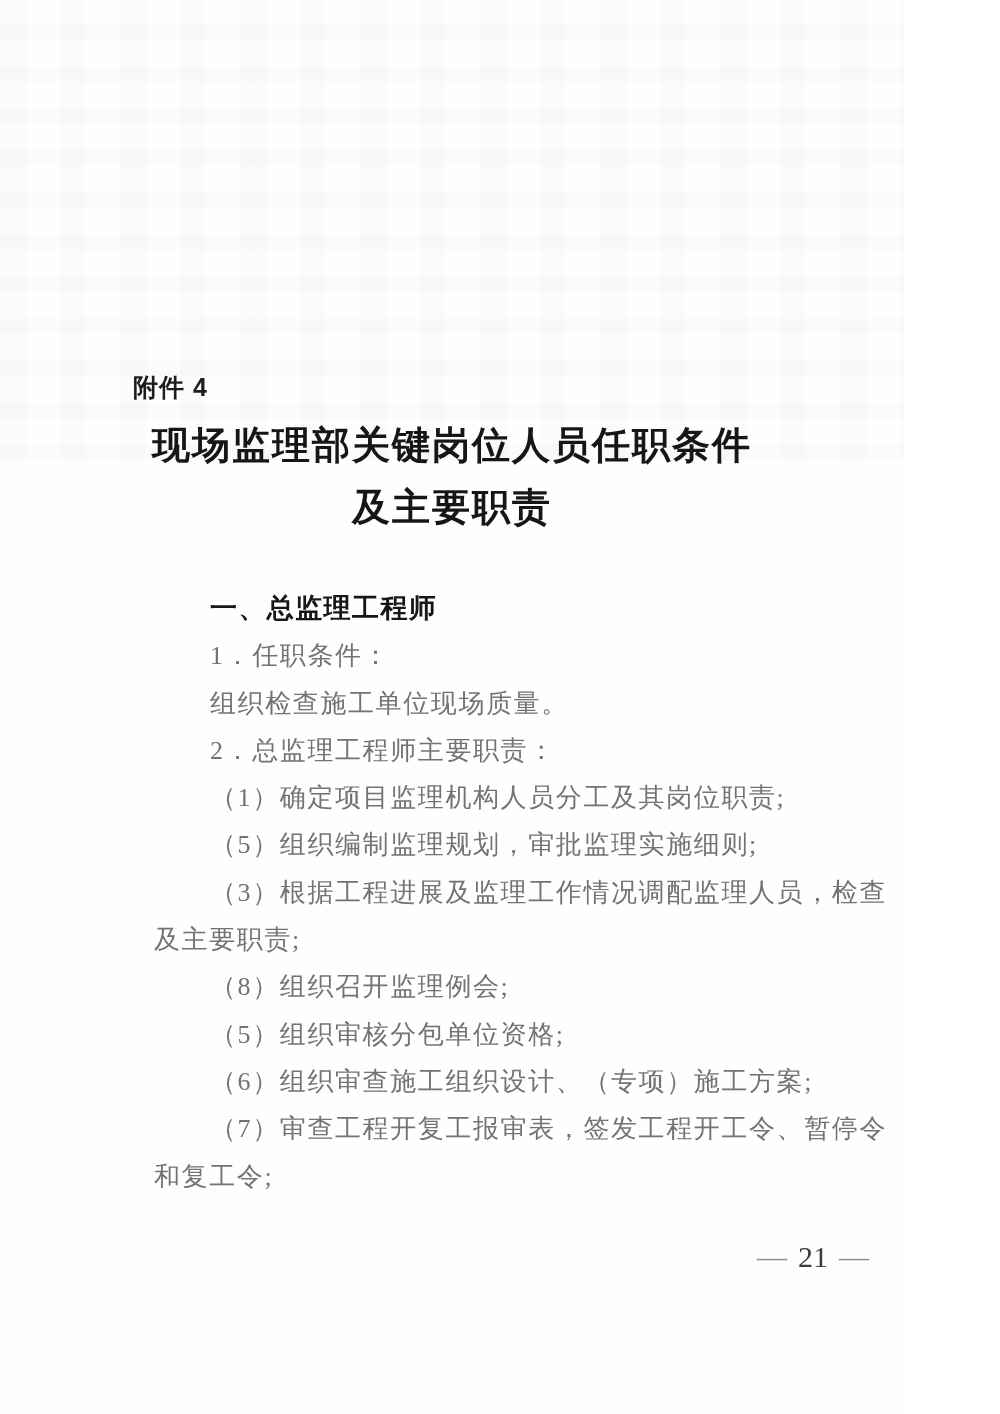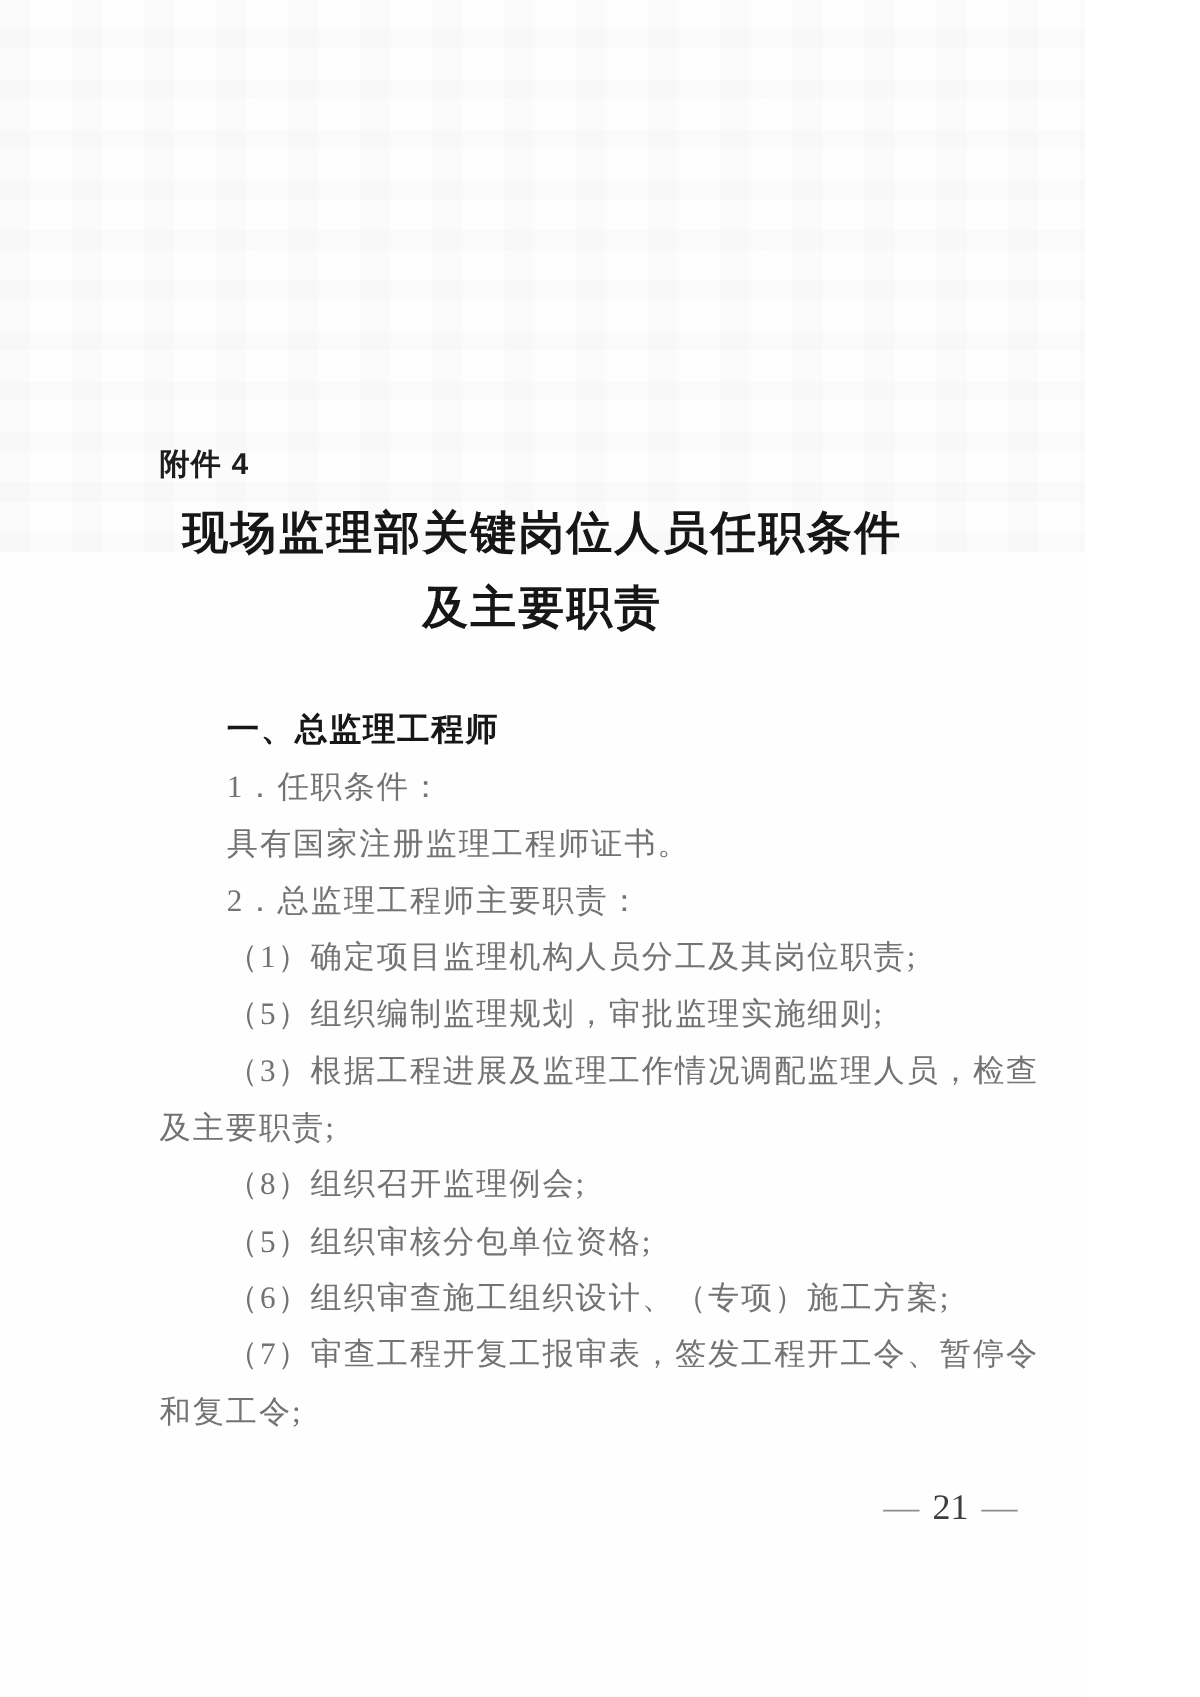--- a/index.html
+++ b/index.html
@@ -25,20 +25,21 @@
       repeating-linear-gradient(90deg, rgba(0,0,0,0.011) 0 26px, rgba(0,0,0,0) 26px 60px);
     pointer-events: none;
   }
   .hei {
     font-family: "Liberation Sans", "DejaVu Sans", sans-serif;
     font-weight: 700;
   }
   .song {
     font-family: "Liberation Serif", "DejaVu Serif", serif;
     font-weight: 400;
+    margin-left: 21px;
   }
   .attachment-label {
     position: absolute;
     left: 133px;
     top: 371px;
     font-size: 25px;
     line-height: 32px;
     letter-spacing: 1px;
     color: #1d1d1d;
     white-space: nowrap;
@@ -109,21 +110,21 @@
   <div class="attachment-label hei">附件 4</div>
 
   <div class="doc-title hei">
     <div class="title-line">现场监理部关键岗位人员任职条件</div>
     <div class="title-line">及主要职责</div>
   </div>
 
   <div class="body-block song">
     <div class="line heading indent">一、总监理工程师</div>
     <div class="line indent">1．任职条件：</div>
-    <div class="line indent">具有国家注册监理工程师证书。</div>
+    <div class="line indent">组织检查施工单位现场质量。</div>
     <div class="line indent">2．总监理工程师主要职责：</div>
     <div class="line indent">（1）确定项目监理机构人员分工及其岗位职责;</div>
     <div class="line indent">（5）组织编制监理规划，审批监理实施细则;</div>
     <div class="line indent">（3）根据工程进展及监理工作情况调配监理人员，检查</div>
     <div class="line">及主要职责;</div>
     <div class="line indent">（8）组织召开监理例会;</div>
     <div class="line indent">（5）组织审核分包单位资格;</div>
     <div class="line indent">（6）组织审查施工组织设计、（专项）施工方案;</div>
     <div class="line indent">（7）审查工程开复工报审表，签发工程开工令、暂停令</div>
     <div class="line">和复工令;</div>

